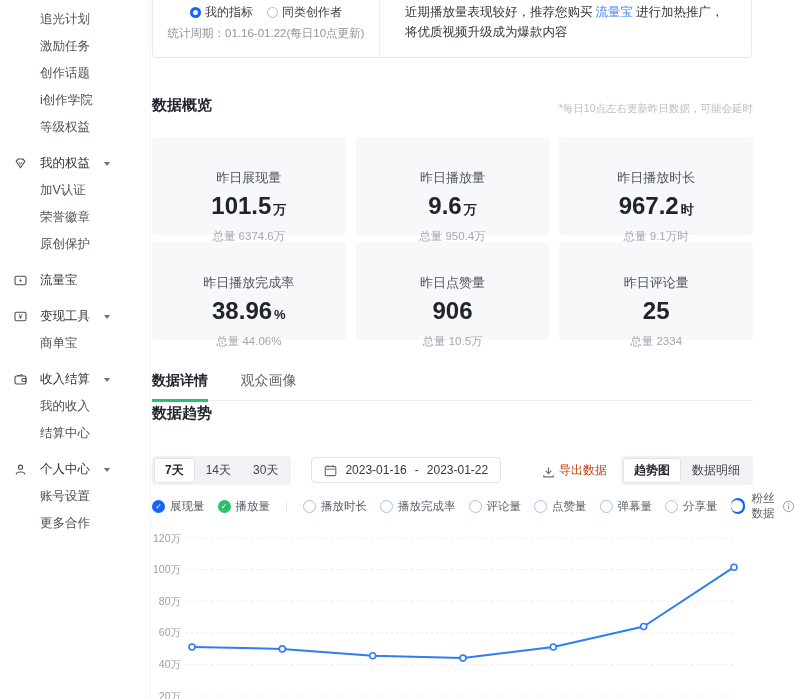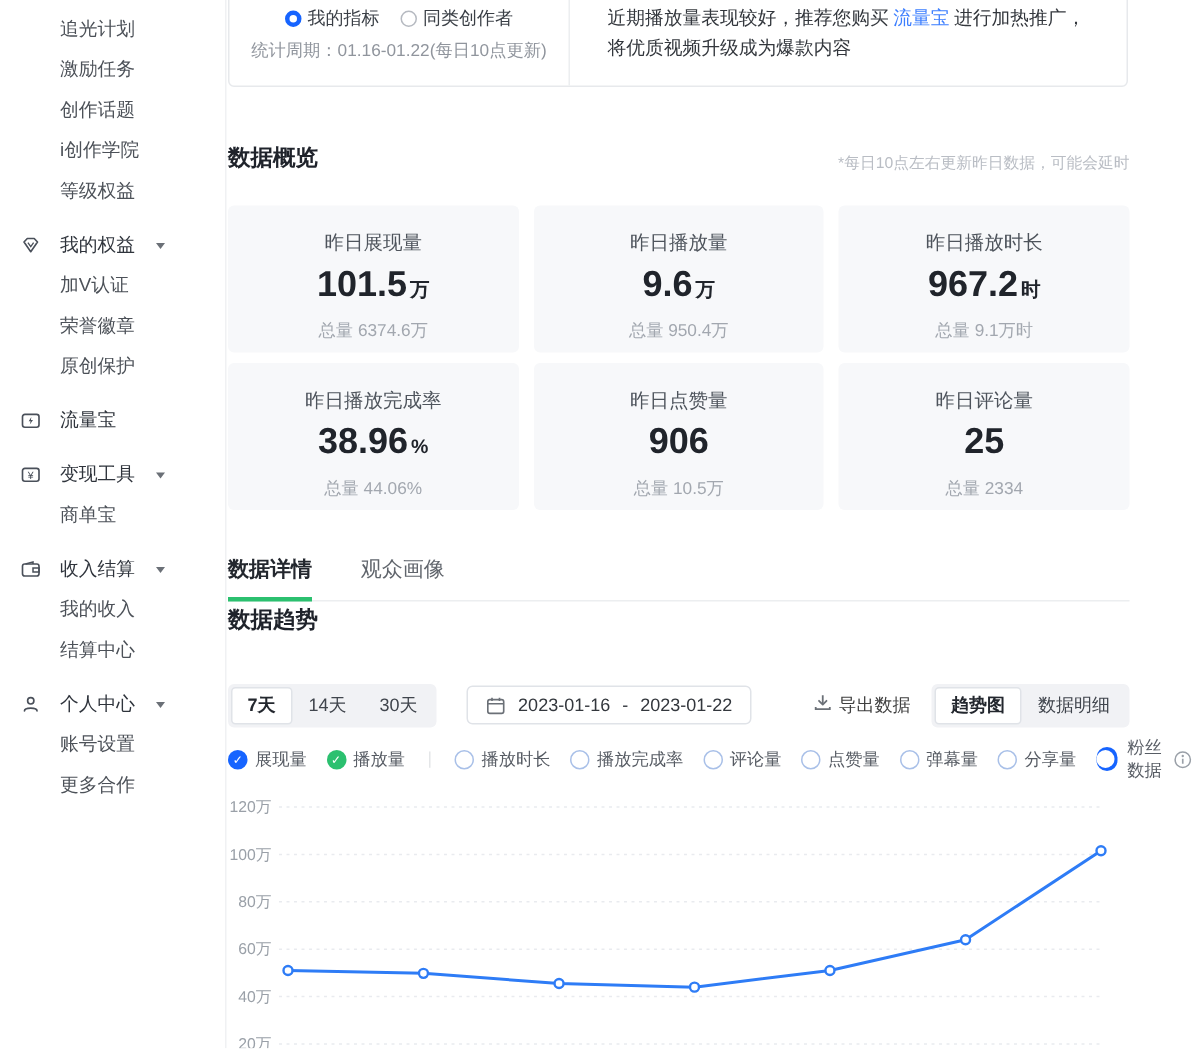--- a/index.html
+++ b/index.html
@@ -34,21 +34,21 @@
     font-size:12.5px; line-height:20px; color:#33373d; }
   .promo-link { color:#3d7fff; text-decoration:none; margin:0 3px; cursor:pointer; }
 
   
   .section-title { position:absolute; left:152px; font-size:15px; font-weight:bold; color:#1f232b; }
   #overview-title { top:96px; }
   #overview-note { position:absolute; top:102px; right:42px; font-size:10.5px; color:#b9bdc4; }
   #cards { position:absolute; left:152px; top:137px; width:601px;
     display:grid; grid-template-columns:repeat(3,1fr); gap:7px 10px; }
   .stat-card { height:98px; background:#f7f8fa; border-radius:4px; text-align:center; }
-  .stat-card-label { margin-top:16px; font-size:13px; color:#4e545c; }
+  .stat-card-label { margin-top:32px; font-size:13px; color:#4e545c; }
   .stat-card-valuerow { margin-top:5px; color:#20242b; }
   .stat-card-value { font-size:24px; font-weight:bold; }
   .stat-card-unit { font-size:13px; font-weight:bold; margin-left:2px; }
   .stat-card-total { margin-top:9px; font-size:11.5px; color:#a2a7af; }
 
   
   #tabs { position:absolute; left:152px; top:371px; width:601px; height:30px;
     border-bottom:1px solid #eceef0; }
   .tab { display:inline-block; margin-right:28px; font-size:14px; color:#60656c;
     padding-bottom:9px; cursor:pointer; }
@@ -61,22 +61,22 @@
     display:flex; align-items:center; }
   .segmented { display:inline-flex; background:#f1f2f5; border-radius:4px; padding:2px; }
   .seg-item { border:1px solid transparent; background:transparent; font-size:12px;
     color:#40454d; padding:3px 10px; border-radius:3px; cursor:pointer;
     font-family:inherit; }
   .seg-item.selected { background:#fff; border:1px solid #e0e3e8; font-weight:bold; color:#23272e; }
   #date-field { margin-left:20px; display:inline-flex; align-items:flex-end; gap:8px;
     border:1px solid #e0e3e8; border-radius:4px; padding:5px 12px; font-size:12px;
     color:#33373d; cursor:pointer; background:#fff; }
   #filter-right { margin-left:auto; display:flex; align-items:center; gap:14px; }
-  #export-btn { display:inline-flex; align-items:flex-start; gap:4px; font-size:12px;
-    color:#404040; cursor:pointer; }
+  #export-btn { display:inline-flex; align-items:flex-end; gap:4px; font-size:12px;
+    color:#c2410c; cursor:pointer; }
 
   
   #legend-row { position:absolute; left:152px; top:497px; width:601px; height:18px;
     display:flex; align-items:center; gap:13px; font-size:11.5px; color:#575c64; }
   .legend-item { display:inline-flex; align-items:center; gap:5px; cursor:pointer; white-space:nowrap; }
   .legend-check { width:13px; height:13px; border-radius:50%; display:inline-flex;
     align-items:center; justify-content:center; font-size:8px; color:#fff; }
   .legend-check.blue { background:#1664ff; }
   .legend-check.green { background:#2bc06f; }
   .legend-check.off { border:1px solid #a9c0e8; background:#fff; }

